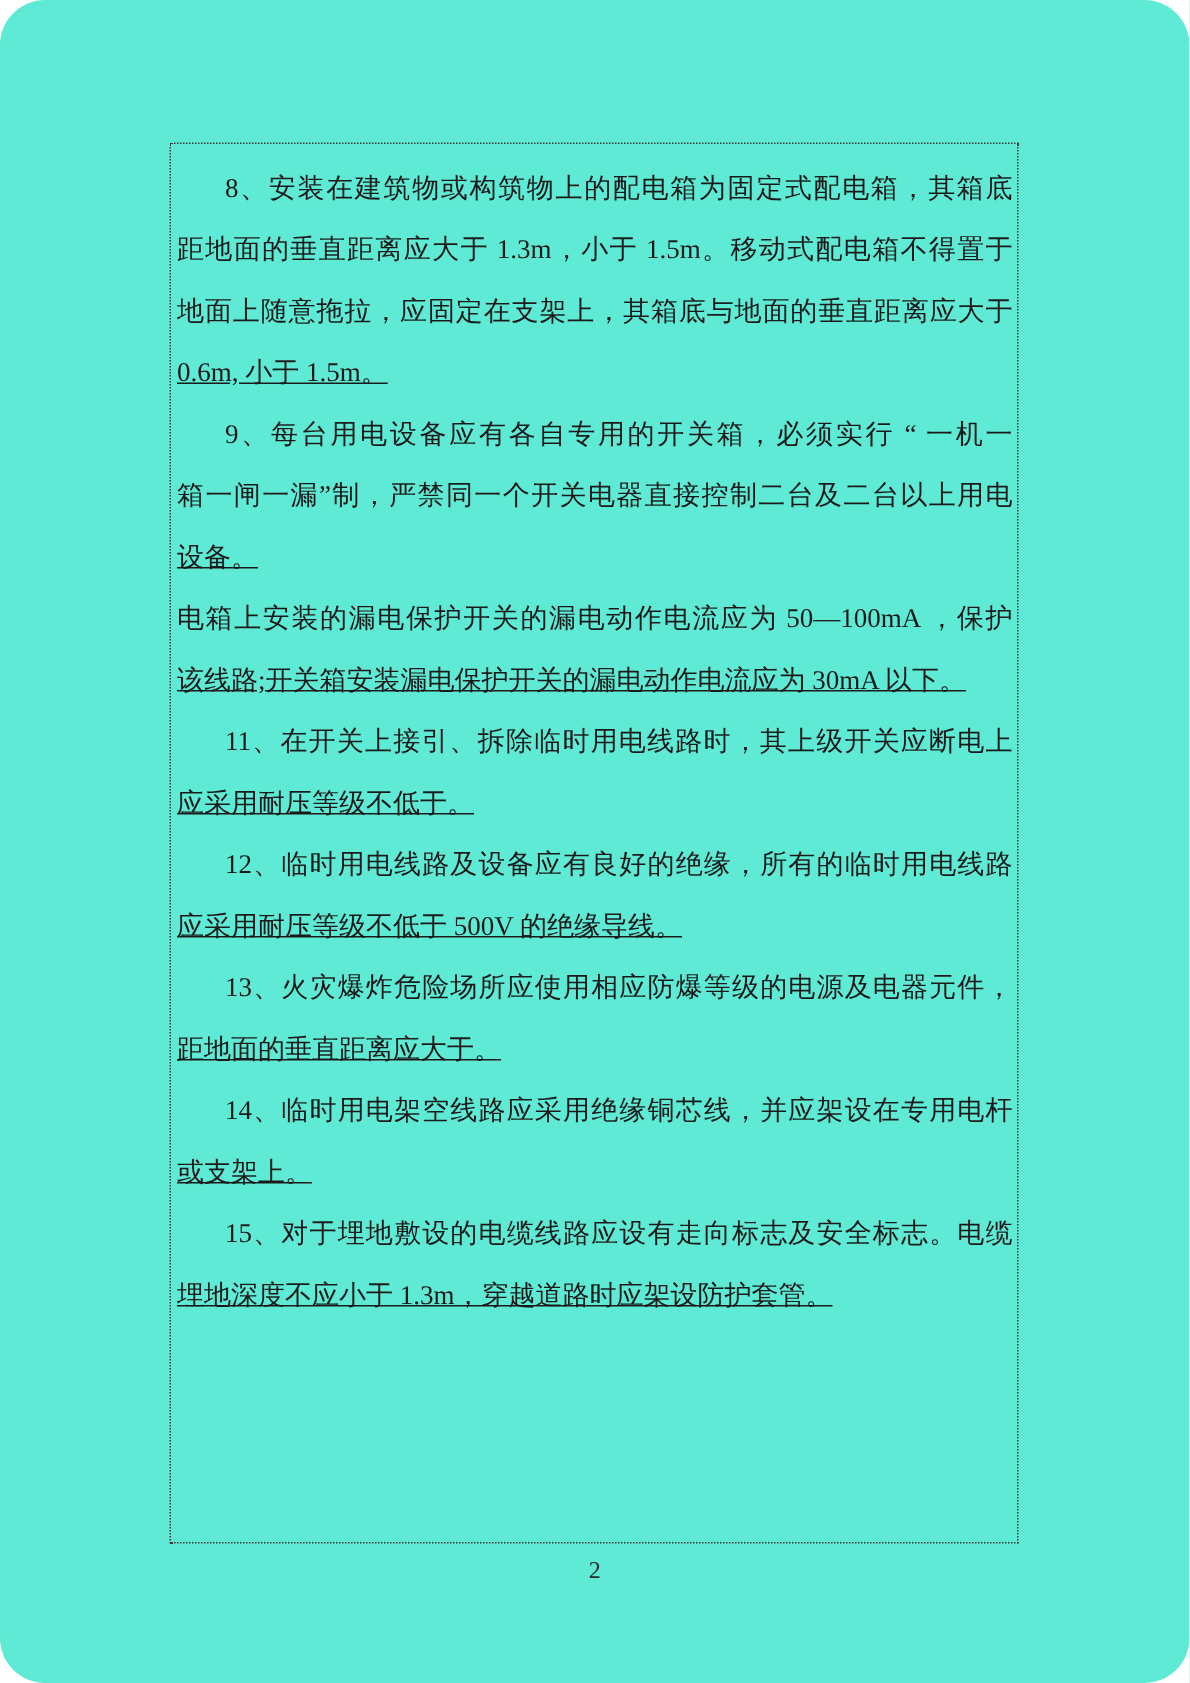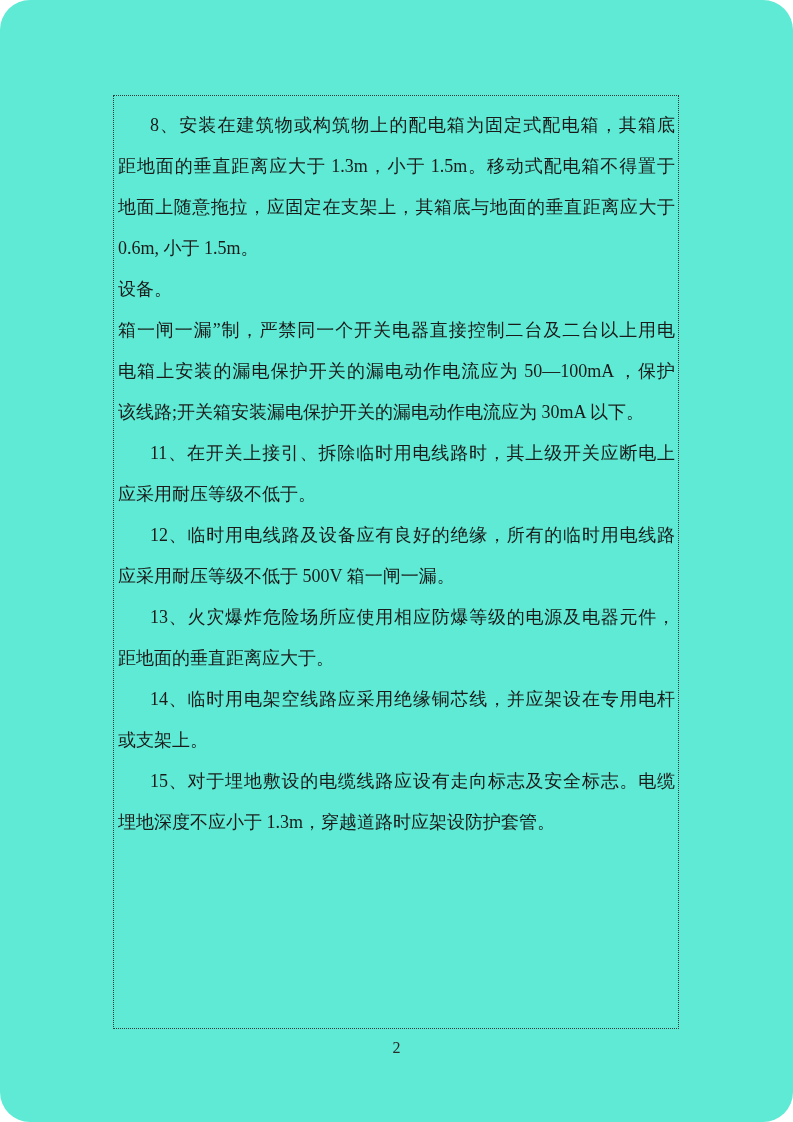--- a/index.html
+++ b/index.html
@@ -31,20 +31,21 @@
     height: 41px;
     overflow: hidden;
     color: #1a1a1a;
     text-align: justify;
     text-align-last: justify;
     text-justify: inter-character;
   }
   .line.last {
     text-align: right;
     text-align-last: left;
+    text-decoration: underline;
   }
   .line.first { text-indent: 32px; }
   .page-number {
     position: absolute;
     top: 1038px;
     left: 0;
     right: 0;
     text-align: center;
     font-size: 16px;
     line-height: 20px;
@@ -57,34 +58,35 @@
 <div class="page">
   <div class="text-frame">
     <div id="paragraphs">
         <div class="para">
           <div class="line first">8、安装在建筑物或构筑物上的配电箱为固定式配电箱，其箱底</div>
           <div class="line">距地面的垂直距离应大于 1.3m，小于 1.5m。移动式配电箱不得置于</div>
           <div class="line">地面上随意拖拉，应固定在支架上，其箱底与地面的垂直距离应大于</div>
           <div class="line last">0.6m, 小于 1.5m。</div>
         </div>
         <div class="para">
+          <div class="line first">9、每台用电设备应有各自专用的开关箱，必须实行 “ 一机一</div>
+          <div class="line">箱一闸一漏”制，严禁同一个开关电器直接控制二台及二台以上用电</div>
           <div class="line last">设备。</div>
-          <div class="line">箱一闸一漏”制，严禁同一个开关电器直接控制二台及二台以上用电</div>
         </div>
         <div class="para">
           <div class="line">电箱上安装的漏电保护开关的漏电动作电流应为 50—100mA ，保护</div>
           <div class="line last">该线路;开关箱安装漏电保护开关的漏电动作电流应为 30mA 以下。</div>
         </div>
         <div class="para">
           <div class="line first">11、在开关上接引、拆除临时用电线路时，其上级开关应断电上</div>
           <div class="line last">应采用耐压等级不低于。</div>
         </div>
         <div class="para">
           <div class="line first">12、临时用电线路及设备应有良好的绝缘，所有的临时用电线路</div>
-          <div class="line last">应采用耐压等级不低于 500V 箱一闸一漏。</div>
+          <div class="line last">应采用耐压等级不低于 500V 的绝缘导线。</div>
         </div>
         <div class="para">
           <div class="line first">13、火灾爆炸危险场所应使用相应防爆等级的电源及电器元件，</div>
           <div class="line last">距地面的垂直距离应大于。</div>
         </div>
         <div class="para">
           <div class="line first">14、临时用电架空线路应采用绝缘铜芯线，并应架设在专用电杆</div>
           <div class="line last">或支架上。</div>
         </div>
         <div class="para">

